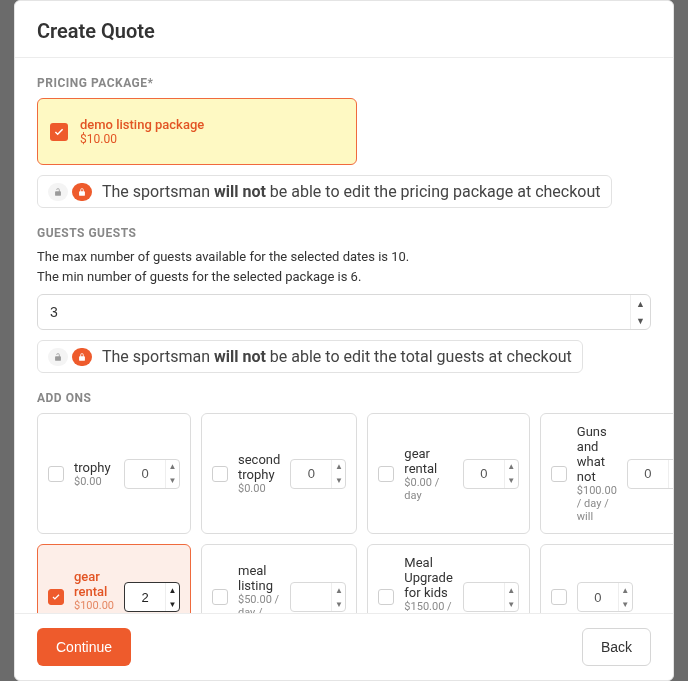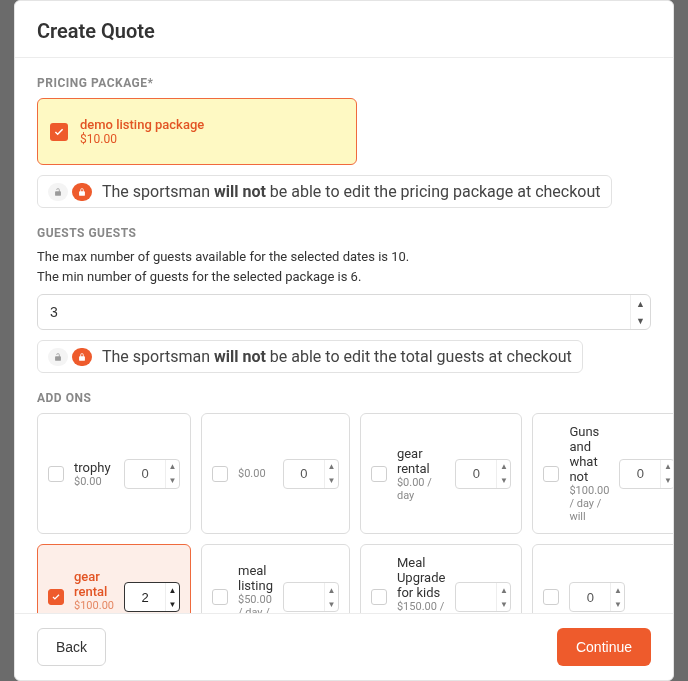--- a/index.html
+++ b/index.html
@@ -322,20 +322,21 @@
               <input type="text" value="0" style="">
               <div class="qspin">
                 <div>▲</div>
                 <div>▼</div>
               </div>
             </div>
           </div>
           <div class="addon">
             <div class="achk"></div>
             <div class="info">
+              <div class="aname">second trophy</div>
               <div class="aprice">$0.00</div>
             </div>
             <div class="qty">
               <input type="text" value="0" style="">
               <div class="qspin">
                 <div>▲</div>
                 <div>▼</div>
               </div>
             </div>
           </div>
@@ -423,17 +424,17 @@
               </div>
             </div>
           </div>
         </div>
 
     </div>
 
   </div>
 
   <div class="modal-footer">
+    <button class="btn btn-primary">Continue</button>
     <button class="btn btn-secondary">Back</button>
-    <button class="btn btn-primary">Continue</button>
   </div>
 
 </div>
 
 </body></html>

